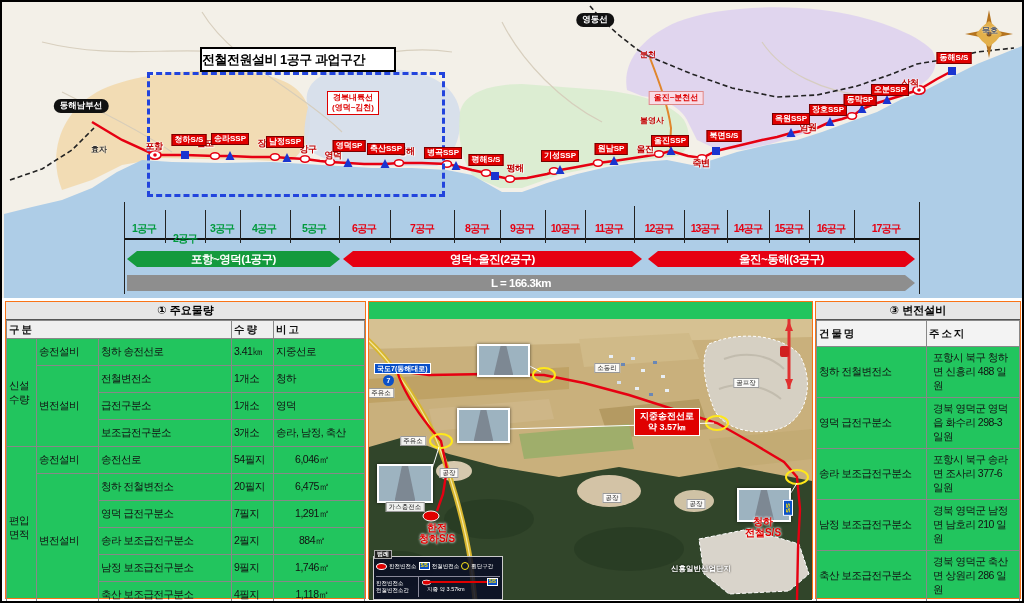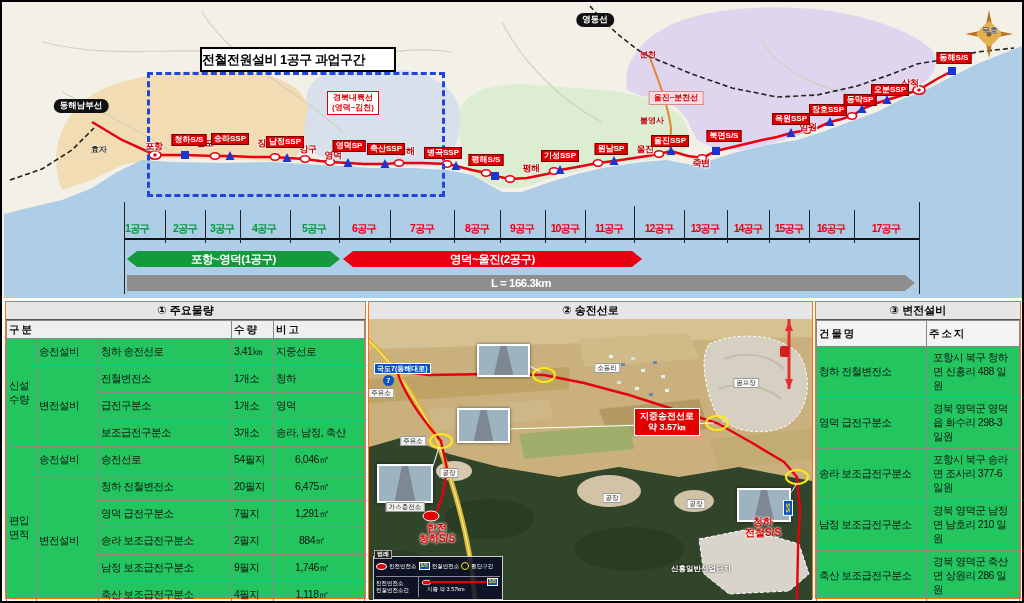--- a/index.html
+++ b/index.html
@@ -171,21 +171,21 @@
     <div class="map-note" style="left:646px;top:52px;">분천</div>
     <div class="map-note" style="left:650px;top:118px;">불영사</div>
     <div class="map-note gray" style="left:988px;top:28px;">묵호</div>
 
     <div class="stn" style="left:152px;top:144px;">포항</div>
     <div class="stn" style="left:203px;top:141px;">월포</div>
     <div class="stn" style="left:264px;top:141px;">장사</div>
     <div class="stn" style="left:306px;top:147px;">강구</div>
     <div class="stn" style="left:331px;top:153px;">영덕</div>
     <div class="stn" style="left:404px;top:149px;">영해</div>
-    <div class="stn" style="left:513px;top:166px;margin-left:16px;">평해</div>
+    <div class="stn" style="left:513px;top:166px;">평해</div>
     <div class="stn" style="left:643px;top:147px;">울진</div>
     <div class="stn" style="left:699px;top:161px;">죽변</div>
     <div class="stn" style="left:806px;top:125px;">임원</div>
     <div class="stn" style="left:908px;top:81px;">삼척</div>
 
     <div class="badge" style="left:187px;top:138px;">청하S/S</div>
     <div class="badge" style="left:228px;top:137px;">송라SSP</div>
     <div class="badge" style="left:283px;top:140px;">남정SSP</div>
     <div class="badge" style="left:347px;top:144px;">영덕SP</div>
     <div class="badge" style="left:384px;top:147px;">축산SSP</div>
@@ -214,40 +214,41 @@
     <div class="tick" style="left:543px;top:208px;height:33px;"></div>
     <div class="tick" style="left:583px;top:208px;height:33px;"></div>
     <div class="tick" style="left:632px;top:204px;height:37px;"></div>
     <div class="tick" style="left:682px;top:208px;height:33px;"></div>
     <div class="tick" style="left:725px;top:208px;height:33px;"></div>
     <div class="tick" style="left:767px;top:208px;height:33px;"></div>
     <div class="tick" style="left:807px;top:208px;height:33px;"></div>
     <div class="tick" style="left:852px;top:208px;height:33px;"></div>
     <div class="tick" style="left:917px;top:200px;height:92px;"></div>
 
-    <span class="sec g" style="left:135px;">1공구</span>
-    <span class="sec g" style="left:183px;">2공구</span>
+    <span class="sec g" style="left:142px;">1공구</span>
+    <span class="sec g" style="left:183px;margin-top:10px;">2공구</span>
     <span class="sec g" style="left:220px;">3공구</span>
     <span class="sec g" style="left:262px;">4공구</span>
     <span class="sec g" style="left:312px;">5공구</span>
     <span class="sec r" style="left:362px;">6공구</span>
     <span class="sec r" style="left:420px;">7공구</span>
     <span class="sec r" style="left:475px;">8공구</span>
     <span class="sec r" style="left:520px;">9공구</span>
     <span class="sec r" style="left:563px;">10공구</span>
     <span class="sec r" style="left:607px;">11공구</span>
     <span class="sec r" style="left:657px;">12공구</span>
     <span class="sec r" style="left:703px;">13공구</span>
     <span class="sec r" style="left:746px;">14공구</span>
     <span class="sec r" style="left:787px;">15공구</span>
     <span class="sec r" style="left:829px;">16공구</span>
     <span class="sec r" style="left:884px;">17공구</span>
 
     <div class="bar point2" style="left:125px;top:249px;width:213px;background:#149a3d;">포항~영덕(1공구)</div>
     <div class="bar point2" style="left:341px;top:249px;width:299px;background:#e60012;">영덕~울진(2공구)</div>
+    <div class="bar point2" style="left:646px;top:249px;width:267px;background:#e60012;">울진~동해(3공구)</div>
     <div class="bar point-r" style="left:125px;top:273px;width:788px;background:#8e8e8e;">L = 166.3km</div>
   </div>
 
   <div class="bottom">
 
     <div class="panel" style="left:3px;top:2px;width:361px;height:298px;">
       <div class="p-head">① 주요물량</div>
       <table class="t-main">
         <colgroup>
             <col style="width:30px">
@@ -316,21 +317,20 @@
         <tr>
           <td>축산 보조급전구분소</td>
           <td>4필지</td>
           <td class="num">1,118㎡</td>
         </tr>
       </tbody>
         </table>
     </div>
 
     <div class="panel" style="left:366px;top:2px;width:445px;height:298px;">
-      <div class="p-head">② 송전선로</div>
       <div class="sat">
         <svg width="443" height="281" viewBox="0 0 443 281">
           <rect width="443" height="281" fill="#c9b07c"></rect>
           <g>
             <path d="M0,0 L443,0 L443,18 L0,30 Z" fill="#d6c192"></path>
             <path d="M0,60 L200,48 L200,70 L0,84 Z" fill="#bfa265"></path>
             <path d="M210,20 L320,14 L330,40 L215,48 Z" fill="#d0ba88"></path>
             <path d="M60,90 L180,80 L185,100 L65,112 Z" fill="#ceb687"></path>
             <path d="M230,90 L330,80 L340,110 L240,120 Z" fill="#b49a62"></path>
             <path d="M340,120 L443,110 L443,140 L350,150 Z" fill="#c3ab74"></path>

